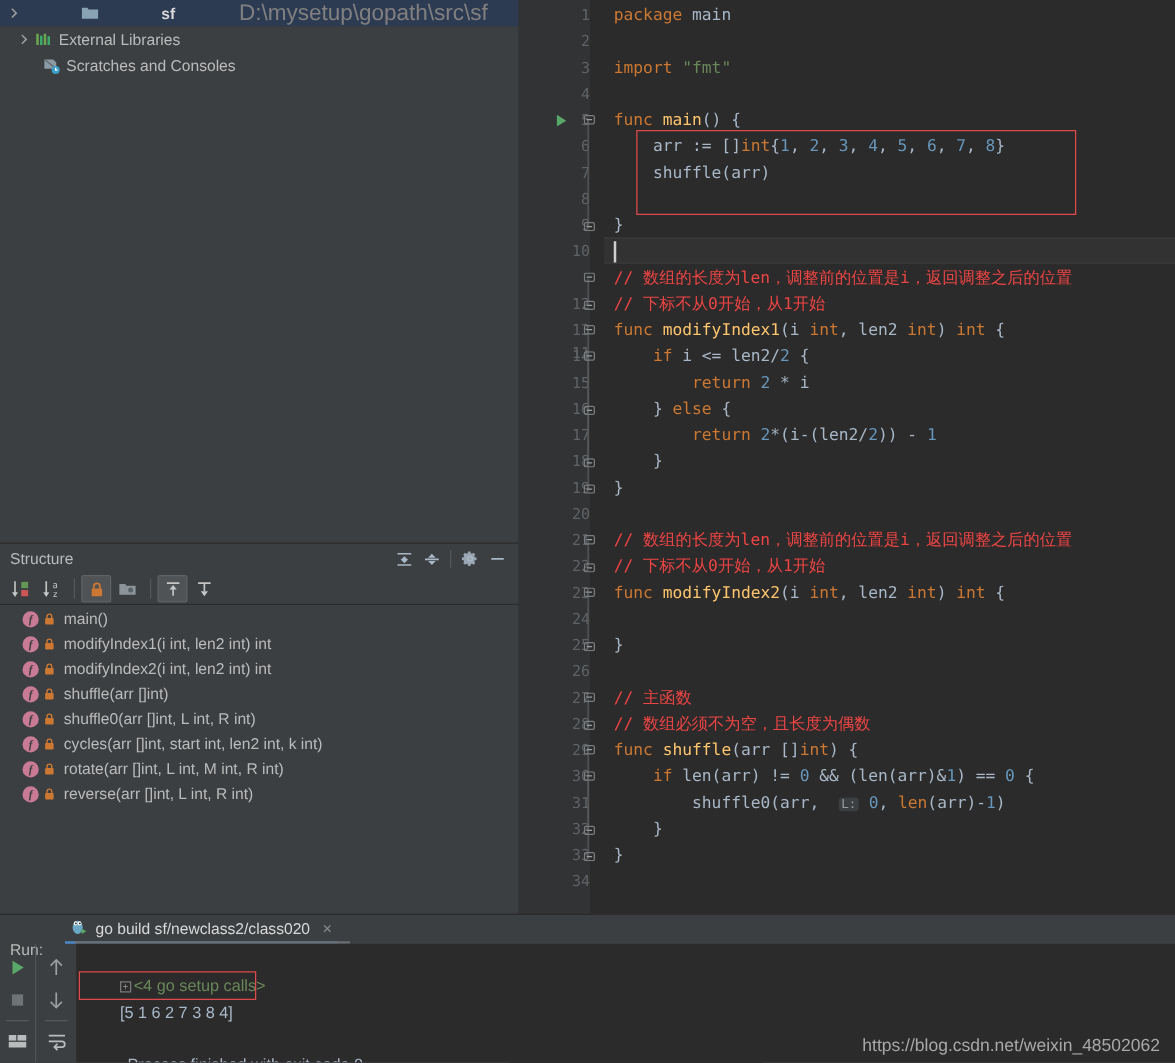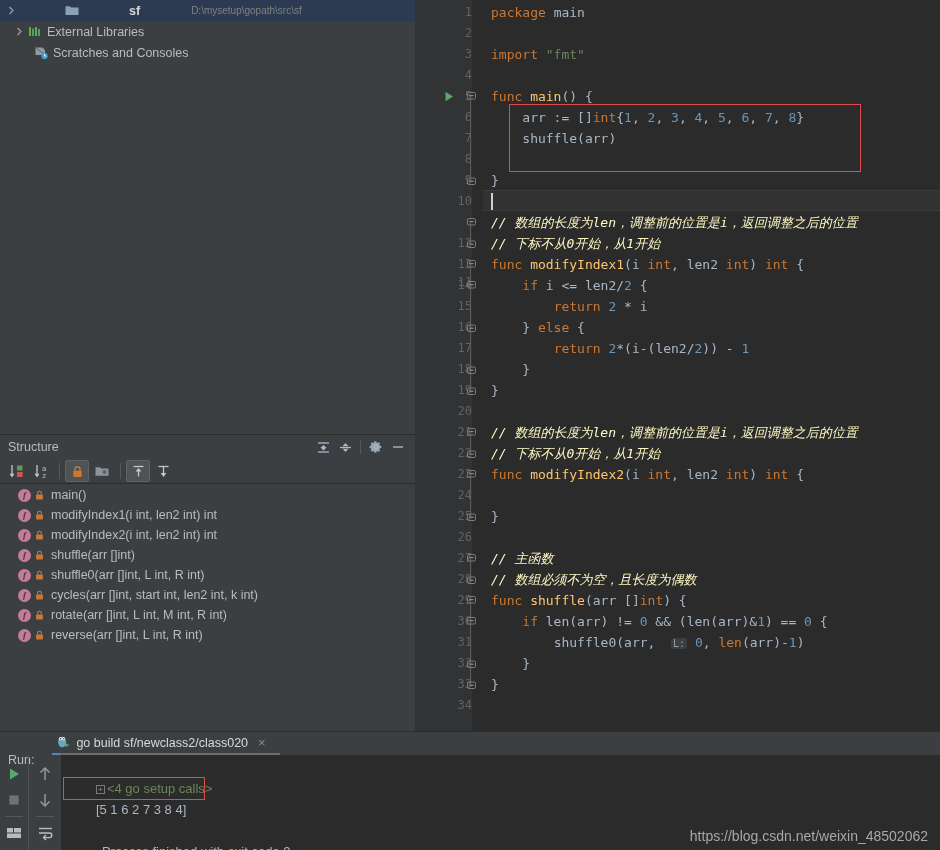--- a/index.html
+++ b/index.html
@@ -25,21 +25,21 @@
   }
   .tree-row.selected{ background:#2d3b52; }
   .arrow{
     width:14px; height:21px; display:flex; align-items:center; justify-content:center;
     color:#9a9a9a; font-size:10px; flex:0 0 14px;
   }
   .arrow svg{ display:block; }
   .tree-icon{ width:18px; height:21px; display:flex; align-items:center; justify-content:center; flex:0 0 18px; }
   .tree-label{ margin-left:3px; }
   .tree-label b{ color:#d8d8d8; font-weight:bold; }
-  .tree-path{ color:#808080; margin-left:6px; font-size:10px; }
+  .tree-path{ color:#808080; margin-left:6px; font-size:18px; }
 
   
   .structure{
     position:absolute; left:0; top:434px; width:415px; height:297px;
     background:#3c3f41; border-top:1px solid #2b2b2b;
   }
   .structure-header{
     height:24px; display:flex; align-items:center; padding:0 6px 0 8px;
     font-size:12.5px; color:#bbbbbb;
   }
@@ -119,21 +119,21 @@
   }
   .hl-box{
     position:absolute; border:1px solid #e04a4a; pointer-events:none;
   }
 
   
   .t-kw   { color:#cc7832; }
   .t-str  { color:#6a8759; }
   .t-num  { color:#6897bb; }
   .t-fn   { color:#ffc66d; }
-  .t-cmt  { color:#fef9c3;font-style:italic; }
+  .t-cmt  { color:#ef4444; }
   .t-def  { color:#a9b7c6; }
   .t-hint { color:#9a9a9a; background:#3c3f41; border-radius:3px; padding:0 2px; font-size:10px; }
 
   
   .run-panel{
     position:absolute; left:0; top:731px; width:940px; height:119px;
     background:#3c3f41; border-top:1px solid #2b2b2b;
   }
   .run-tabbar{
     height:23px; display:flex; align-items:center; padding-left:8px;

